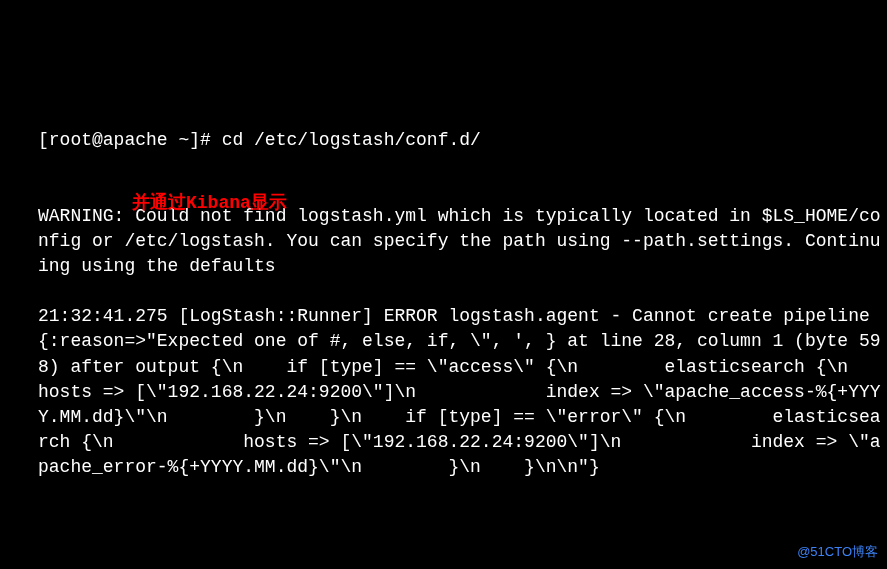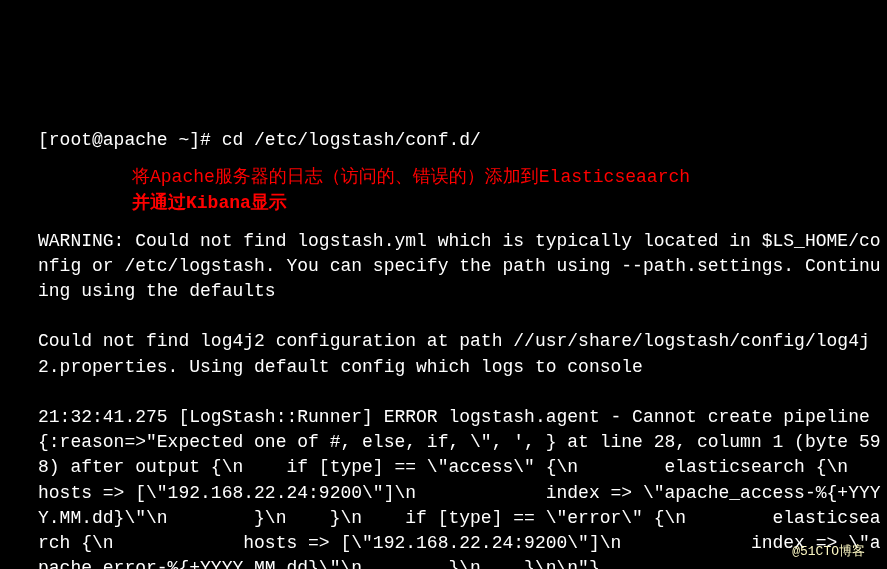--- a/index.html
+++ b/index.html
@@ -30,40 +30,38 @@
     }
     .annotation {
       color: #ff0000;
       position: absolute;
       font-weight: normal;
       z-index: 10;
     }
     .watermark {
       position: absolute;
       bottom: 8px;
-      right: 22px;
-      color: #fef9c3;
+      right: 9px;
+      color: #3b82f6;
       font-size: 13px;
-      font-family: Liberation Mono, monospace;
+      font-family: Liberation Sans, sans-serif;
     }
     .prompt-line {
       position: relative;
     }
   </style>
 </head>
 <body>
 
 
 
 <div class="terminal">
 <span class="line">[root@apache ~]# cd /etc/logstash/conf.d/</span>
-<span class="annotation" style="top:62px; left:130px;">将Apache服务器的日志（访问的、错误的）添加到Elasticseaarch</span>
 <span class="annotation" style="top:88px; left:130px;font-weight:bold;">并通过Kibana显示</span>
 <span class="line">WARNING: Could not find logstash.yml which is typically located in $LS_HOME/config or /etc/logstash. You can specify the path using --path.settings. Continuing using the defaults</span>
-<span class="line">Could not find log4j2 configuration at path //usr/share/logstash/config/log4j2.properties. Using default config which logs to console</span>
 <span class="line">21:32:41.275 [LogStash::Runner] ERROR logstash.agent - Cannot create pipeline {:reason=&gt;"Expected one of #, else, if, \", ', } at line 28, column 1 (byte 598) after output {\n    if [type] == \"access\" {\n        elasticsearch {\n            hosts =&gt; [\"192.168.22.24:9200\"]\n            index =&gt; \"apache_access-%{+YYYY.MM.dd}\"\n        }\n    }\n    if [type] == \"error\" {\n        elasticsearch {\n            hosts =&gt; [\"192.168.22.24:9200\"]\n            index =&gt; \"apache_error-%{+YYYY.MM.dd}\"\n        }\n    }\n\n"}</span>
 
 </div>
 
 <div class="watermark">@51CTO博客</div>
 
 
 
 
 </body></html>

